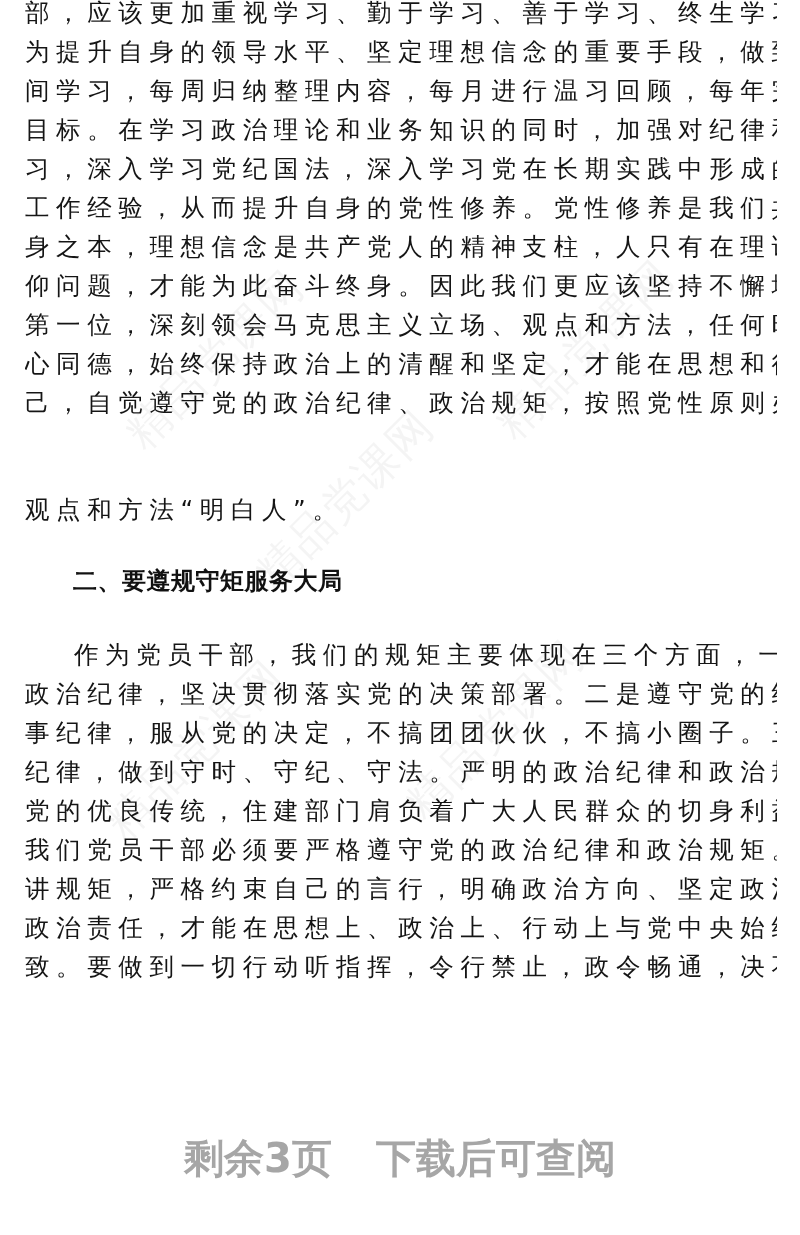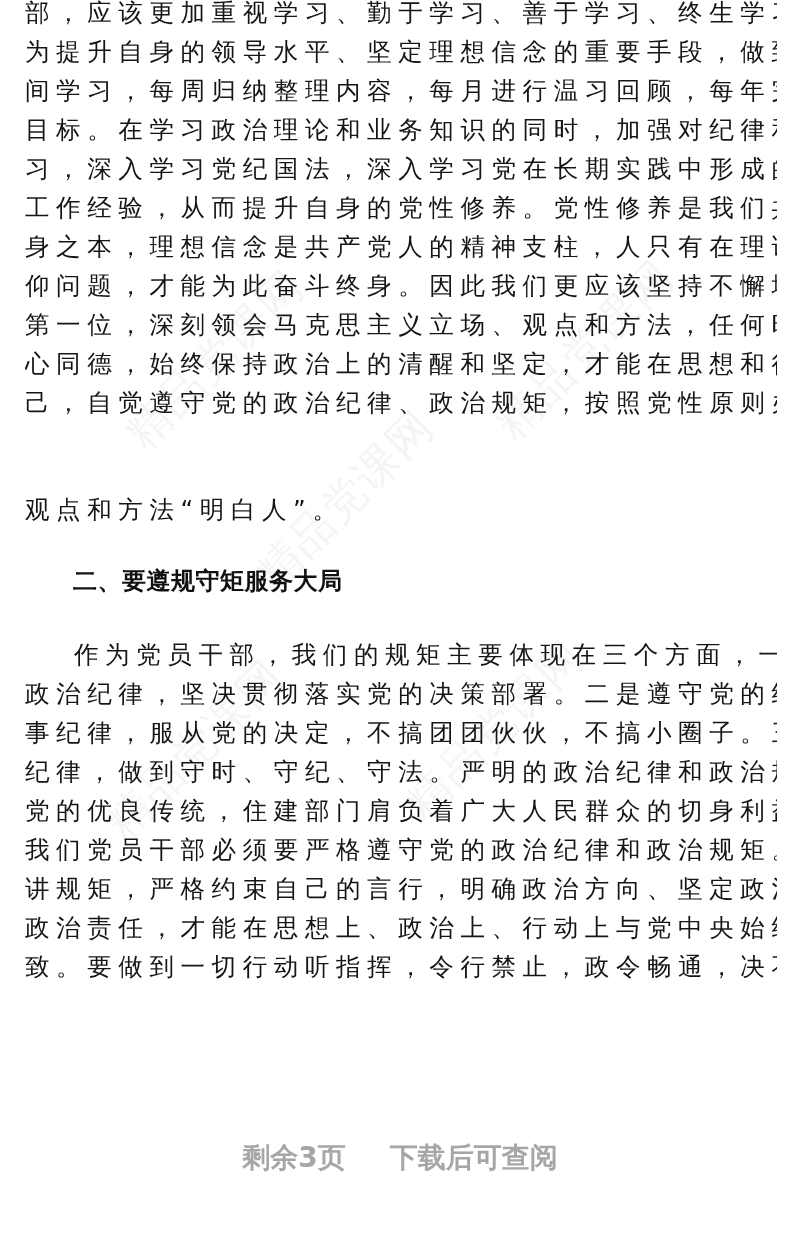--- a/index.html
+++ b/index.html
@@ -55,21 +55,21 @@
       white-space: nowrap;
       pointer-events: none;
       letter-spacing: 2px;
     }
     .cta {
       position: absolute;
       left: 0;
       width: 800px;
       top: 1133px;
       text-align: center;
-      font-size: 28px;
+      font-size: 40px;
       font-weight: bold;
       color: #a6a6a6;
       line-height: 50px;
       white-space: nowrap;
       cursor: pointer;
     }
     .cta span.gap {
       display: inline-block;
       width: 44px;
     }

